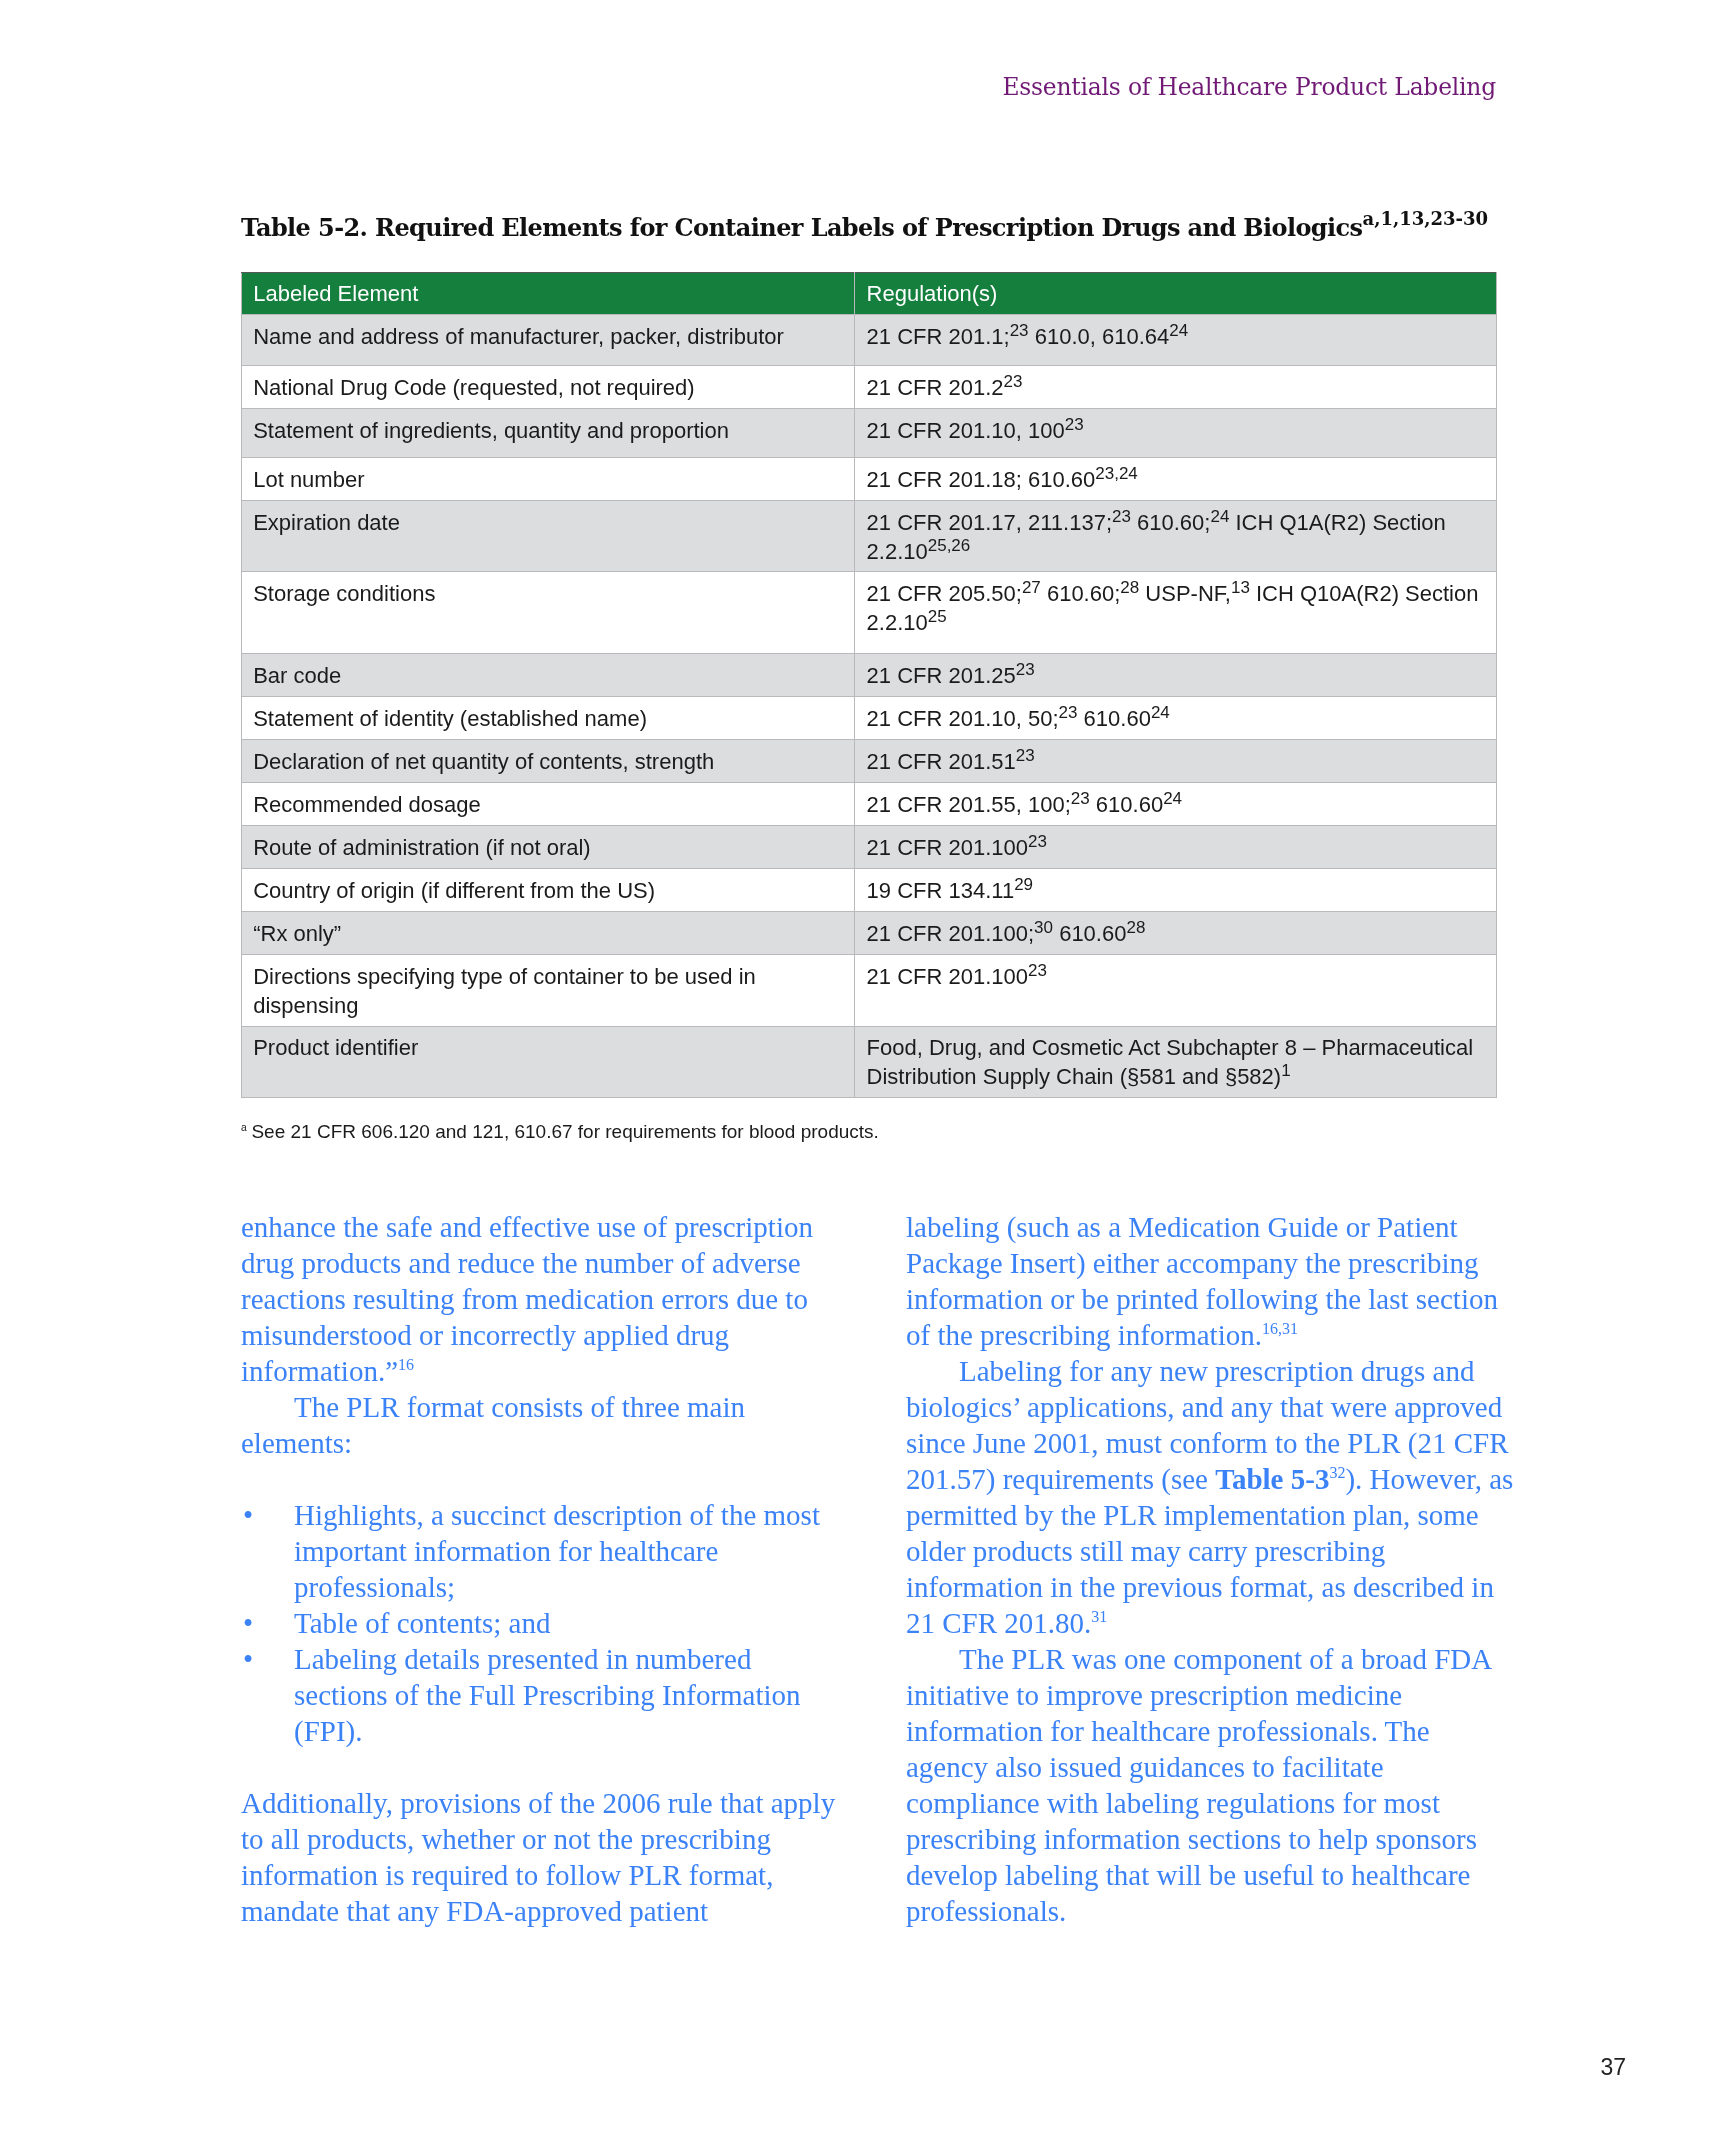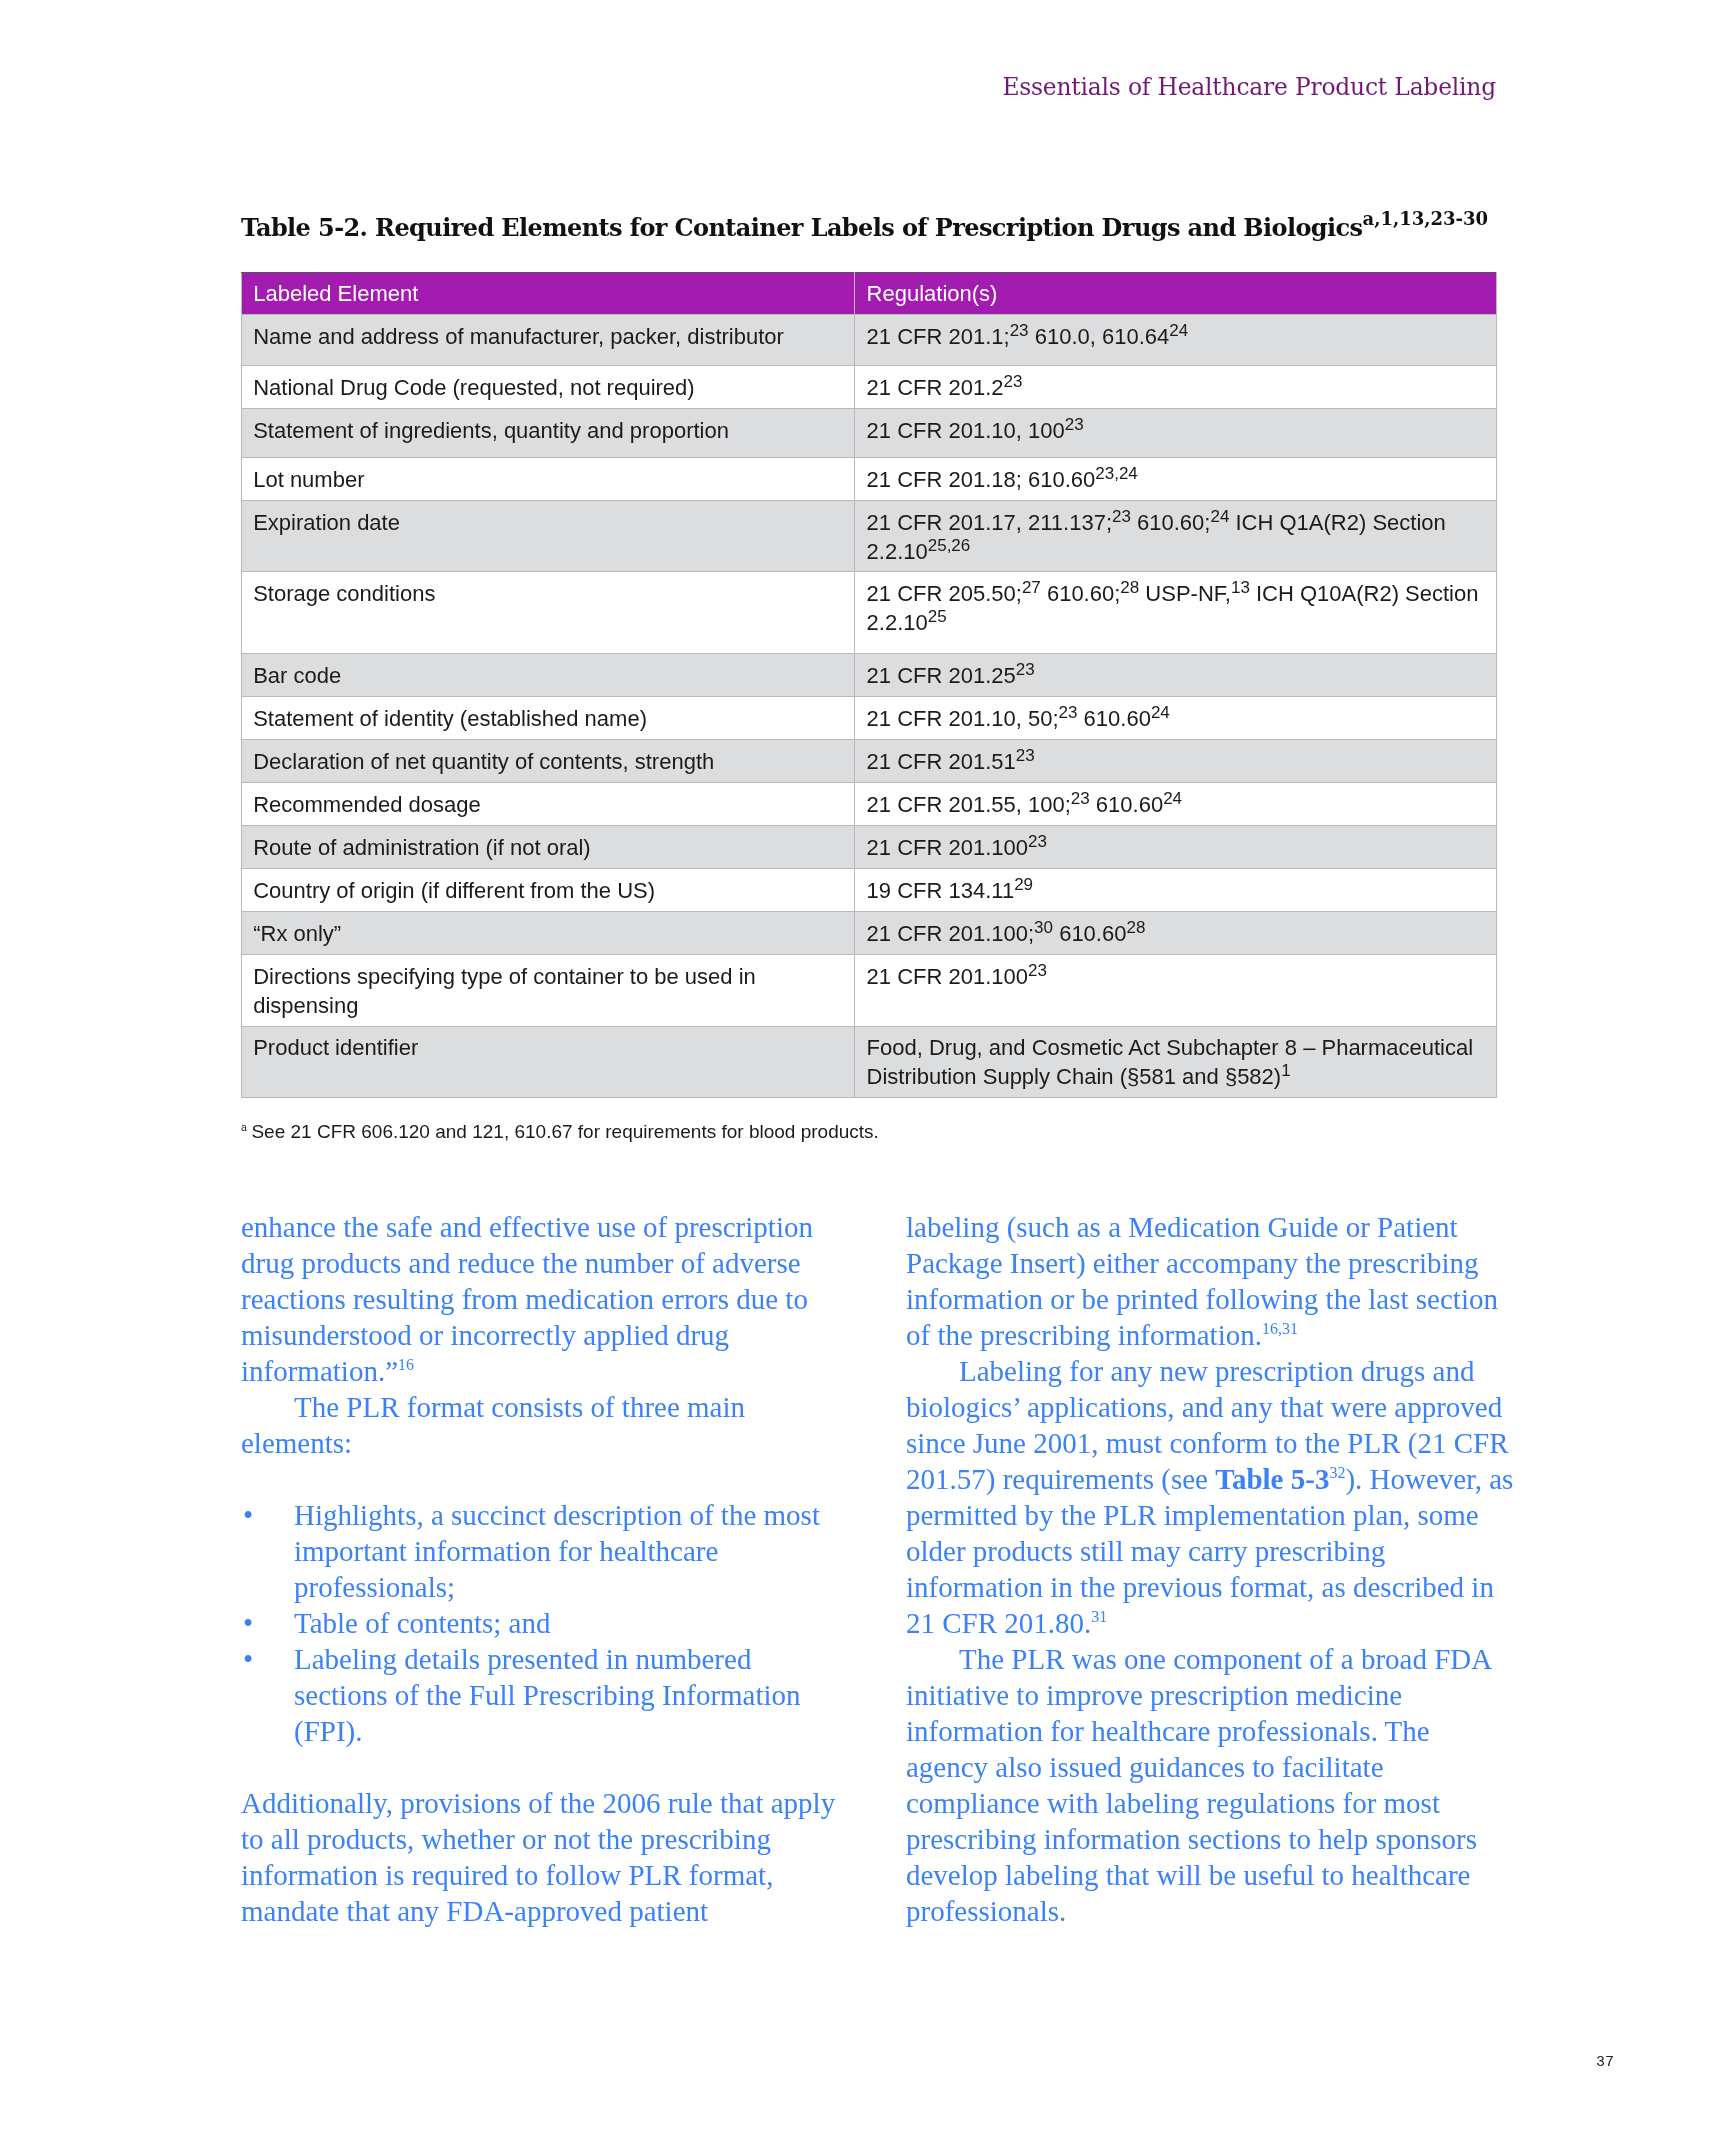--- a/index.html
+++ b/index.html
@@ -15,21 +15,21 @@
   .table-title sup { font-size: 18px; font-weight: bold; vertical-align: 11.2px; letter-spacing: 0; }
   table.reqs {
     position: absolute; top: 272px; left: 241px; width: 1256px;
     border-collapse: collapse;
     font-family: "Liberation Sans", sans-serif; font-size: 22px; color: #1b1b1b;
   }
   table.reqs th, table.reqs td {
     border: 1.9px solid #b9b9bb; text-align: left; vertical-align: top;
     padding: 6.6px 11.2px 5.6px 11.2px; line-height: 29px;
   }
-  table.reqs th { background: #a21caf; color: #ffffff; font-weight: normal; height: 30px; padding-top: 5.6px; padding-bottom: 5.6px; border-color: #58585a #b9b9bb #b9b9bb #b9b9bb;}
+  table.reqs th { background: #15803d; color: #ffffff; font-weight: normal; height: 30px; padding-top: 5.6px; padding-bottom: 5.6px; border-color: #58585a #b9b9bb #b9b9bb #b9b9bb;}
   table.reqs td.col1 { width: 590px; }
   table.reqs tr.shaded td { background: #dcdddf; }
   table.reqs tr.plain td { background: #ffffff; }
   table.reqs sup { font-size: 17px; vertical-align: 8.4px; line-height: 0; }
   .footnote {
     position: absolute; top: 1121px; left: 241px;
     font-family: "Liberation Sans", sans-serif; font-size: 19px; color: #1b1b1b;
   }
   .footnote sup { font-size: 10.3px; vertical-align: 7.5px; margin-right: 4.7px; }
   .col {
@@ -39,22 +39,22 @@
   .col.left { left: 241px; }
   .col.right { left: 906px; }
   .col p { margin: 0; }
   .col p.indent { text-indent: 53px; }
   .col sup { font-size: 16px; vertical-align: 11.2px; line-height: 0; }
   .col ul { list-style: none; margin: 36px 0 36px 0; padding: 0; }
   .col li { position: relative; padding-left: 53px; }
   .col li .bullet { position: absolute; left: 1.9px; top: 0; }
   .col b { font-weight: bold; }
   .page-number {
-    position: absolute; top: 2054px; right: 108px;
-    font-family: Liberation Mono, monospace; font-size: 15px; color: #222;
+    position: absolute; top: 2054px; right: 96px;
+    font-family: Liberation Sans, sans-serif; font-size: 23px; color: #222;
   }
 </style>
 </head>
 <body>
 
 <div class="running-header">Essentials of Healthcare Product Labeling</div>
 
 <div class="table-title">
   <span>Table 5-2. Required Elements for Container Labels of Prescription Drugs and Biologics</span><sup>a,1,13,23-30</sup>
 </div>

